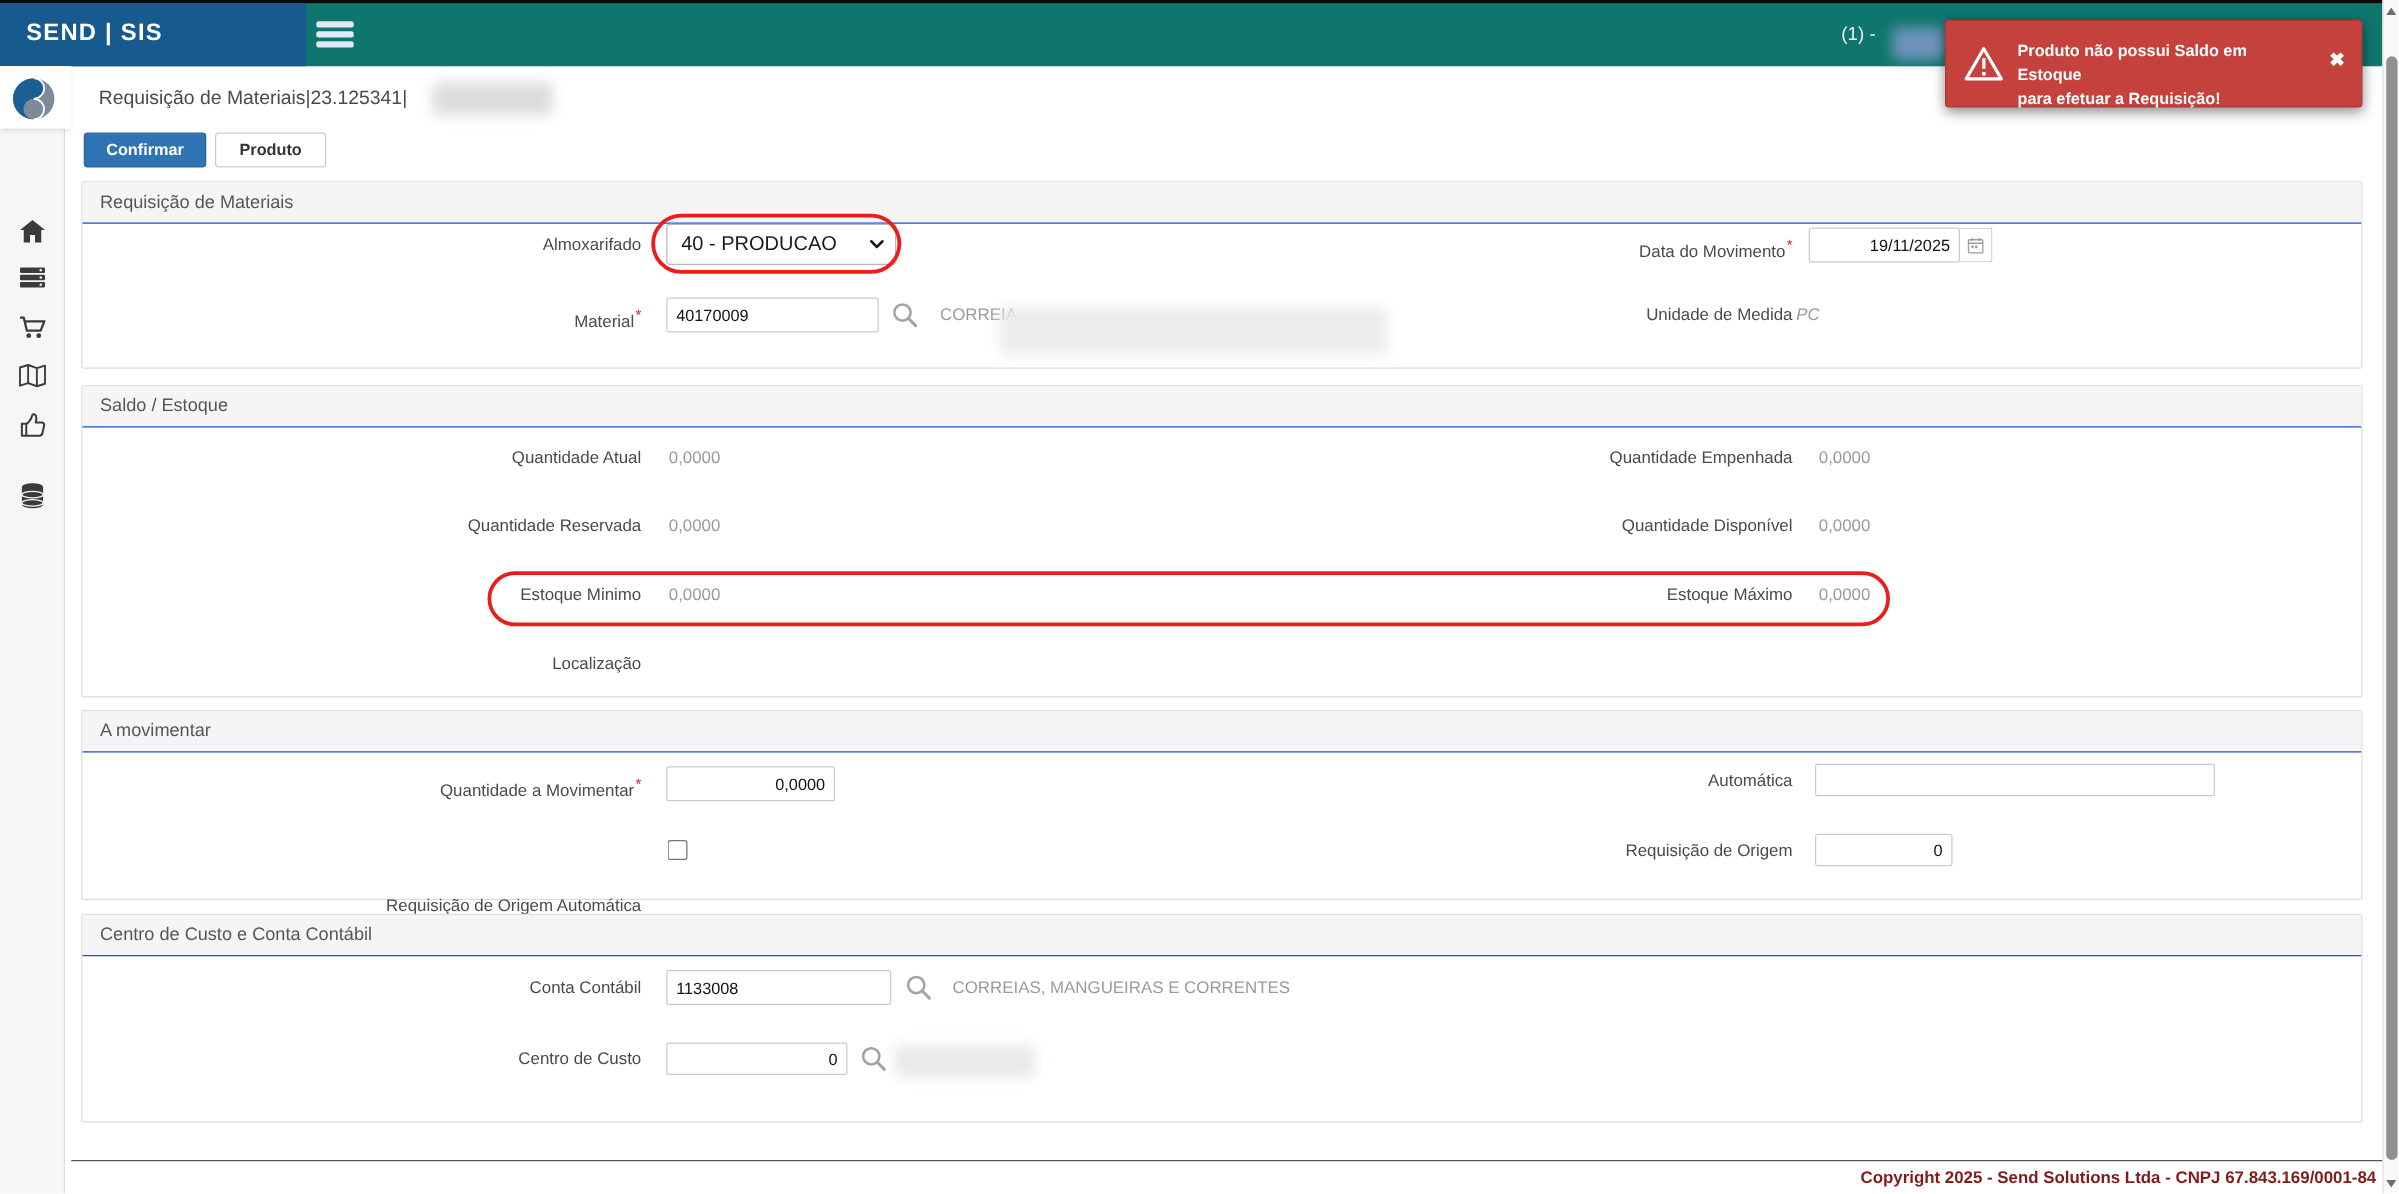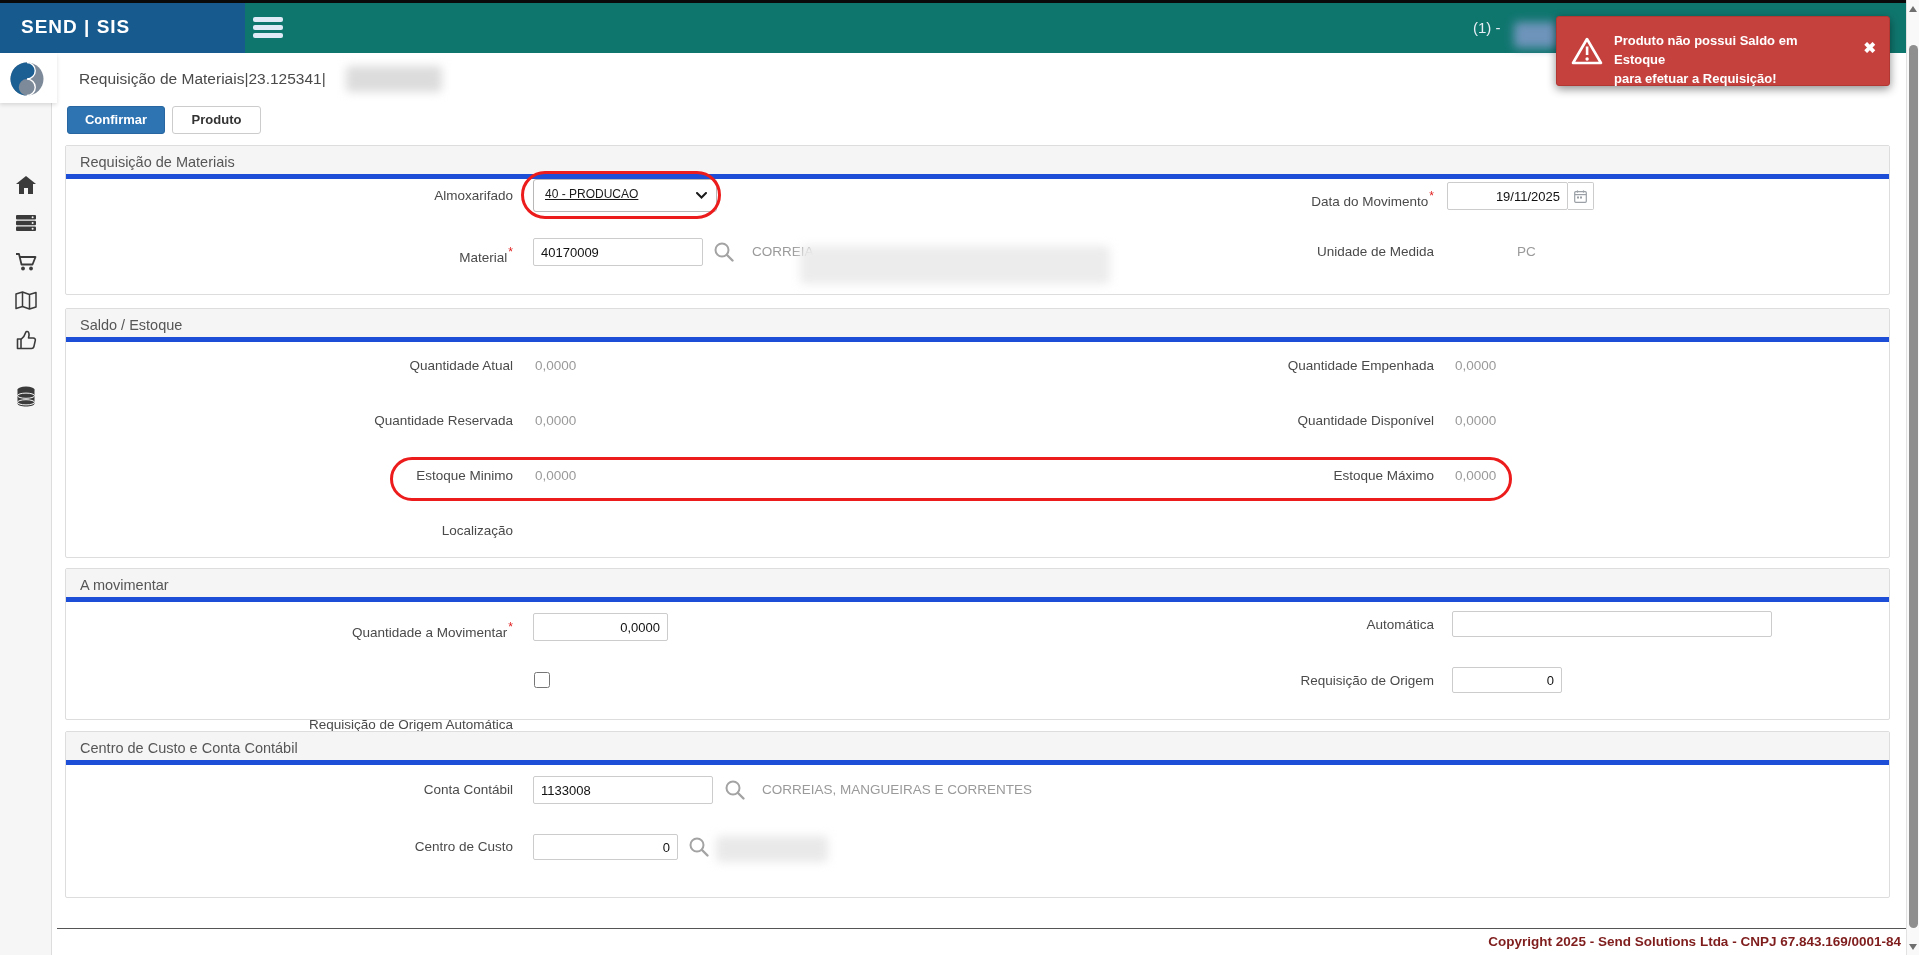--- a/index.html
+++ b/index.html
@@ -36,31 +36,31 @@
   .side-icon svg { vertical-align:middle; }
 
   
   .page-title { position:absolute; left:79px; top:70px; font-size:15.5px; color:#4a4a4a; }
   .btn { position:absolute; height:28px; border-radius:3px; font-size:13px; font-weight:bold; text-align:center; line-height:26px; cursor:pointer; }
   .btn-primary { left:67px; top:106px; width:98px; background:#2e74b3; border:1px solid #2766a0; color:#fff; }
   .btn-default { left:172px; top:106px; width:89px; background:#fff; border:1px solid #ccc; color:#333; }
 
   
   .panel { position:absolute; left:65px; width:1825px; background:#fff; border:1px solid #ddd; border-radius:2px; }
-  .panel-h { height:33px; background:#f5f5f5; border-bottom:5px solid #1d4ed8; color:#565656; font-size:14.5px; line-height:32px; padding-left:14px; }
+  .panel-h { height:33px; background:#f5f5f5; border-bottom:1px solid #1d4ed8; color:#565656; font-size:14.5px; line-height:32px; padding-left:14px; }
 
   .lbl { position:absolute; height:20px; line-height:20px; font-size:13.5px; font-weight:normal; color:#4a4a4a; text-align:right; }
   .lbl-l { left:150px; width:363px; }
   .lbl-r { left:1050px; width:384px; }
   .req { color:#e02020; font-size:12px; vertical-align:super; margin-left:1px; }
   .val { position:absolute; height:20px; line-height:20px; font-size:13.5px; color:#9a9a9a; }
   .inp { position:absolute; border:1px solid #ccc; border-radius:2px; font-family:"Liberation Sans",sans-serif; font-size:13px; color:#111; padding:0 7px; background:#fff; }
   .inp.num { text-align:right; }
   .selectbox { position:absolute; left:533px; top:179px; width:184px; height:33px; border:1px solid #b8b8b8; border-radius:3px; background:#fff; cursor:pointer; }
-  .selectbox .sel-txt { position:absolute; left:11px; top:7px; font-size:12px; color:#1a1a1a;text-decoration:underline; }
+  .selectbox .sel-txt { position:absolute; left:11px; top:7px; font-size:16px; color:#1a1a1a; }
   .selectbox svg { position:absolute; right:9px; top:12px; }
   .addon { position:absolute; width:26px; height:28px; border:1px solid #ccc; border-left:none; background:#fff; border-radius:0 2px 2px 0; cursor:pointer; }
   .search-ic { position:absolute; cursor:pointer; }
   .oval { position:absolute; border:3px solid #ed1c1c; border-radius:30px; pointer-events:none; }
   .chk { position:absolute; width:16px; height:16px; cursor:pointer; }
 
   
   .footer-line { position:absolute; left:57px; top:928px; width:1849px; border-top:1px solid #555; }
   .footer-text { position:absolute; right:18px; top:934px; font-size:13.5px; font-weight:600; color:#7f1d1d; }
 </style>
@@ -178,21 +178,21 @@
 
   <div class="lbl lbl-l" style="top:242px;"><span>Material</span><span class="req">*</span></div>
   <input class="inp" style="left: 533px; top: 238px; width: 170px; height: 28px;" value="40170009">
   <svg class="search-ic" style="left:713px; top:241px;" width="22" height="22" viewBox="0 0 22 22">
     <circle cx="9" cy="9" r="6.5" fill="none" stroke="#a3a3a3" stroke-width="2"></circle>
       <line x1="14" y1="14" x2="19.5" y2="19.5" stroke="#a3a3a3" stroke-width="2.4" stroke-linecap="round"></line>
   </svg>
   <div class="val" style="left:752px; top:242px;">CORREIA</div>
   <div class="redact" style="left:800px; top:246px; width:310px; height:38px; background:#ececec;"></div>
   <div class="lbl lbl-r" style="top:242px;"><span>Unidade de Medida</span></div>
-  <div class="val" style="left:1517px; top:242px;">PC</div>
+  <div class="val" style="left:1437px; top:242px;font-style:italic;">PC</div>
 
   <div class="panel" style="top:308px; height:250px;">
     <div class="panel-h">Saldo / Estoque</div>
   </div>
   <div class="lbl lbl-l" style="top:356px;">Quantidade Atual</div>
   <div class="val" style="left:535px; top:356px;">0,0000</div>
   <div class="lbl lbl-r" style="top:356px;">Quantidade Empenhada</div>
   <div class="val" style="left:1455px; top:356px;">0,0000</div>
 
   <div class="lbl lbl-l" style="top:411px;">Quantidade Reservada</div>

